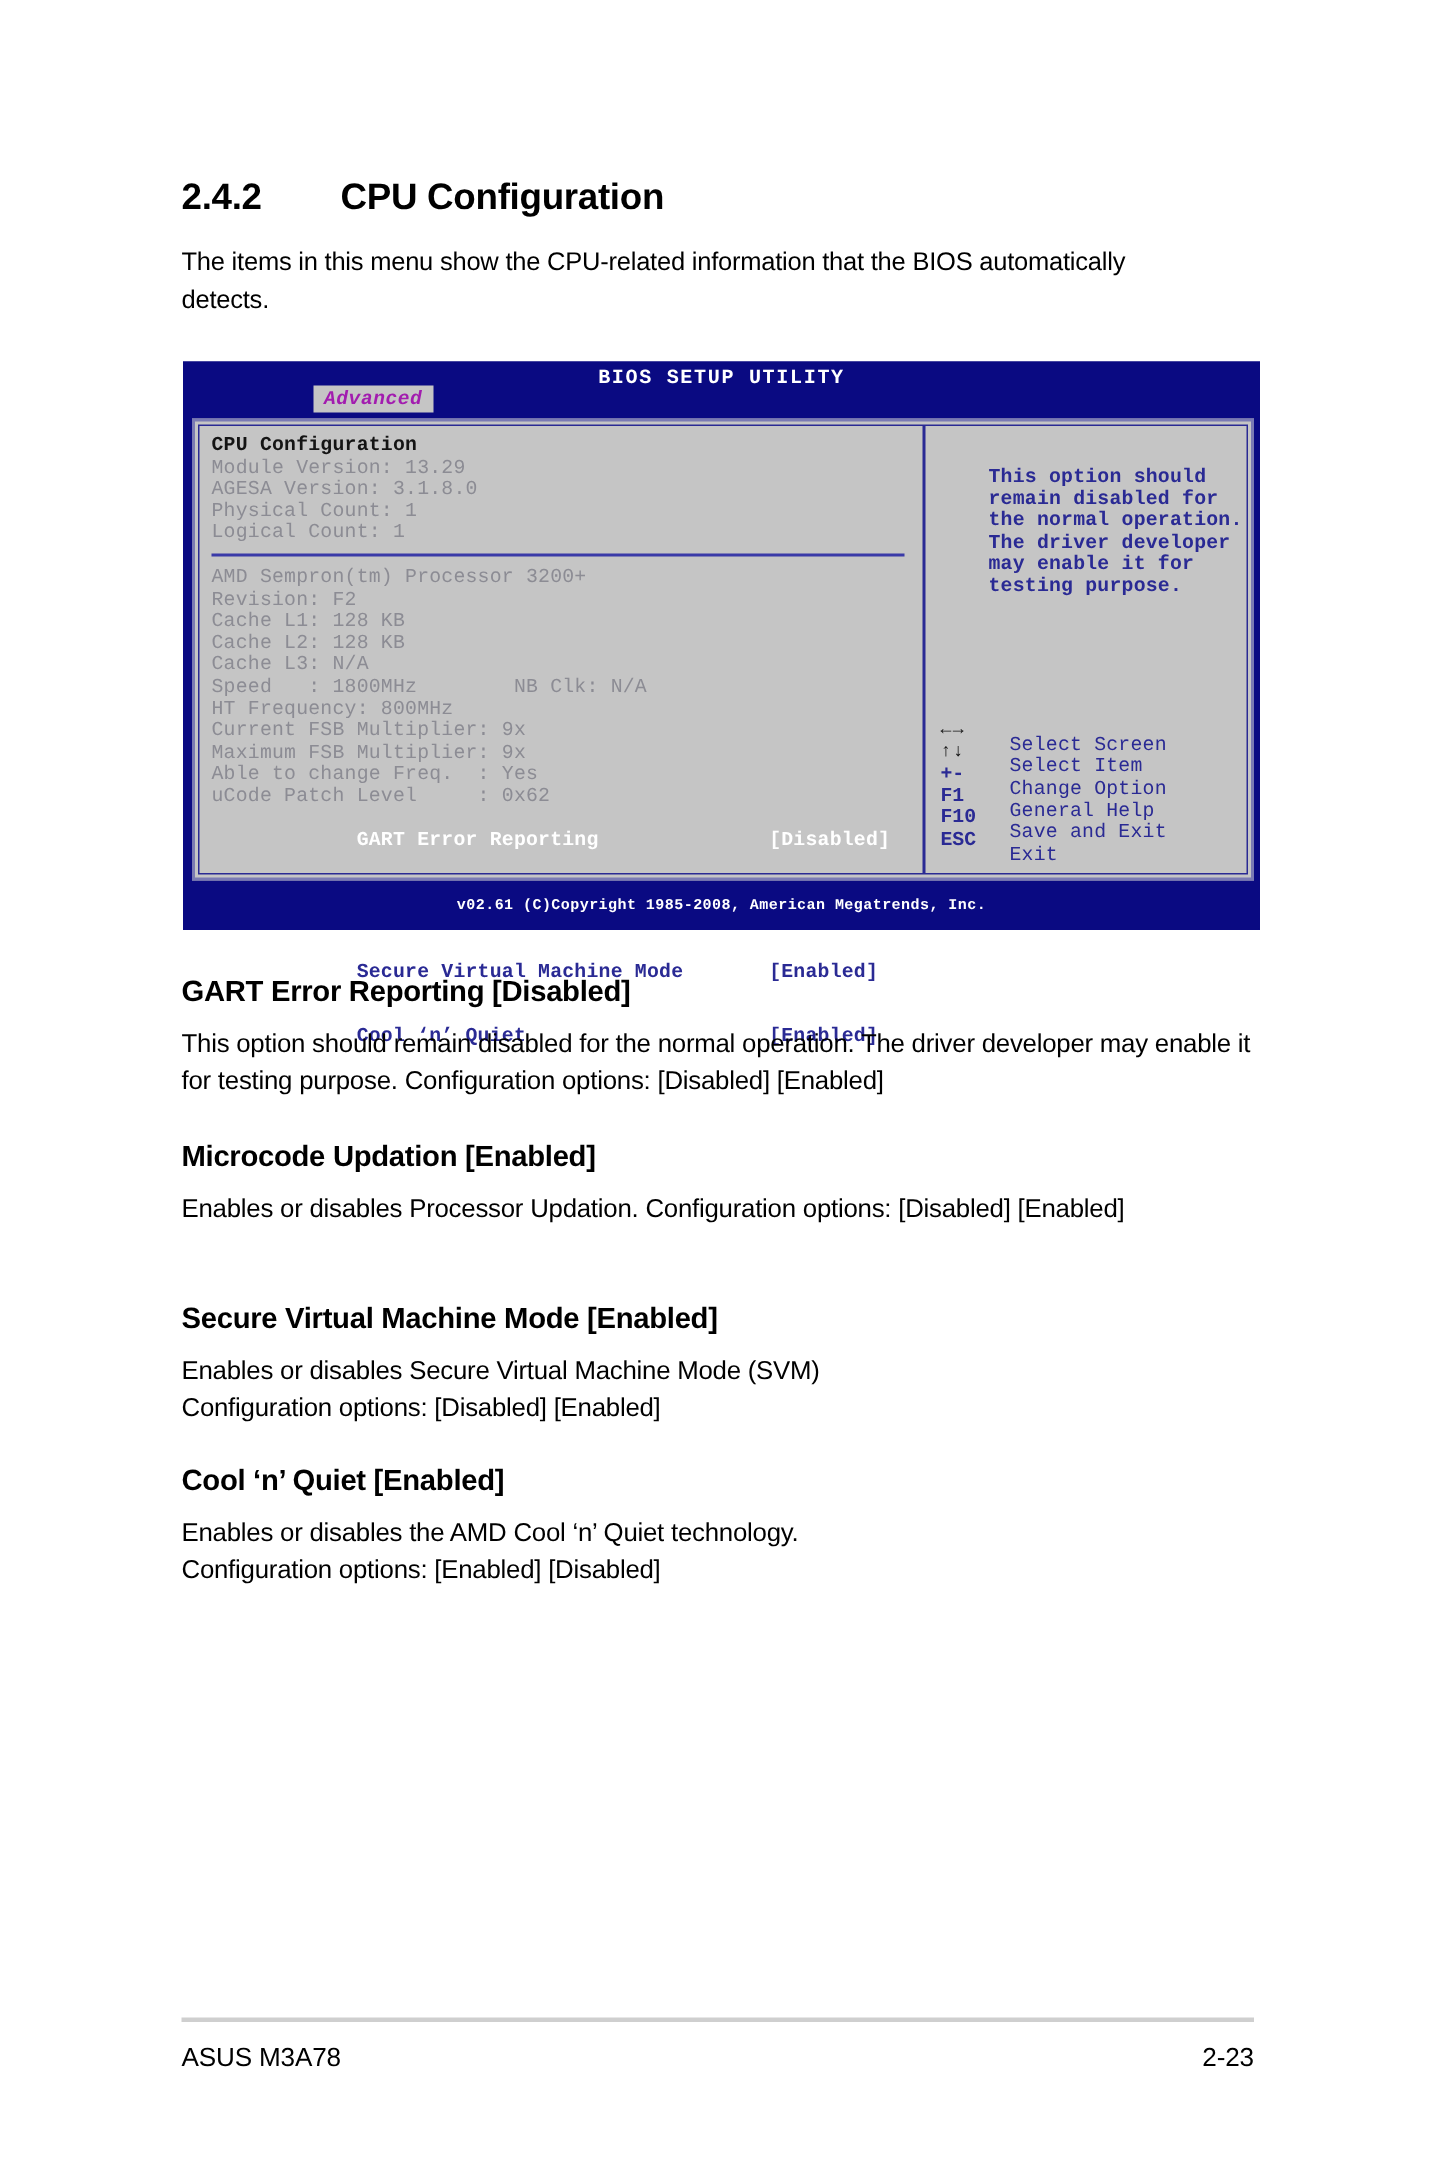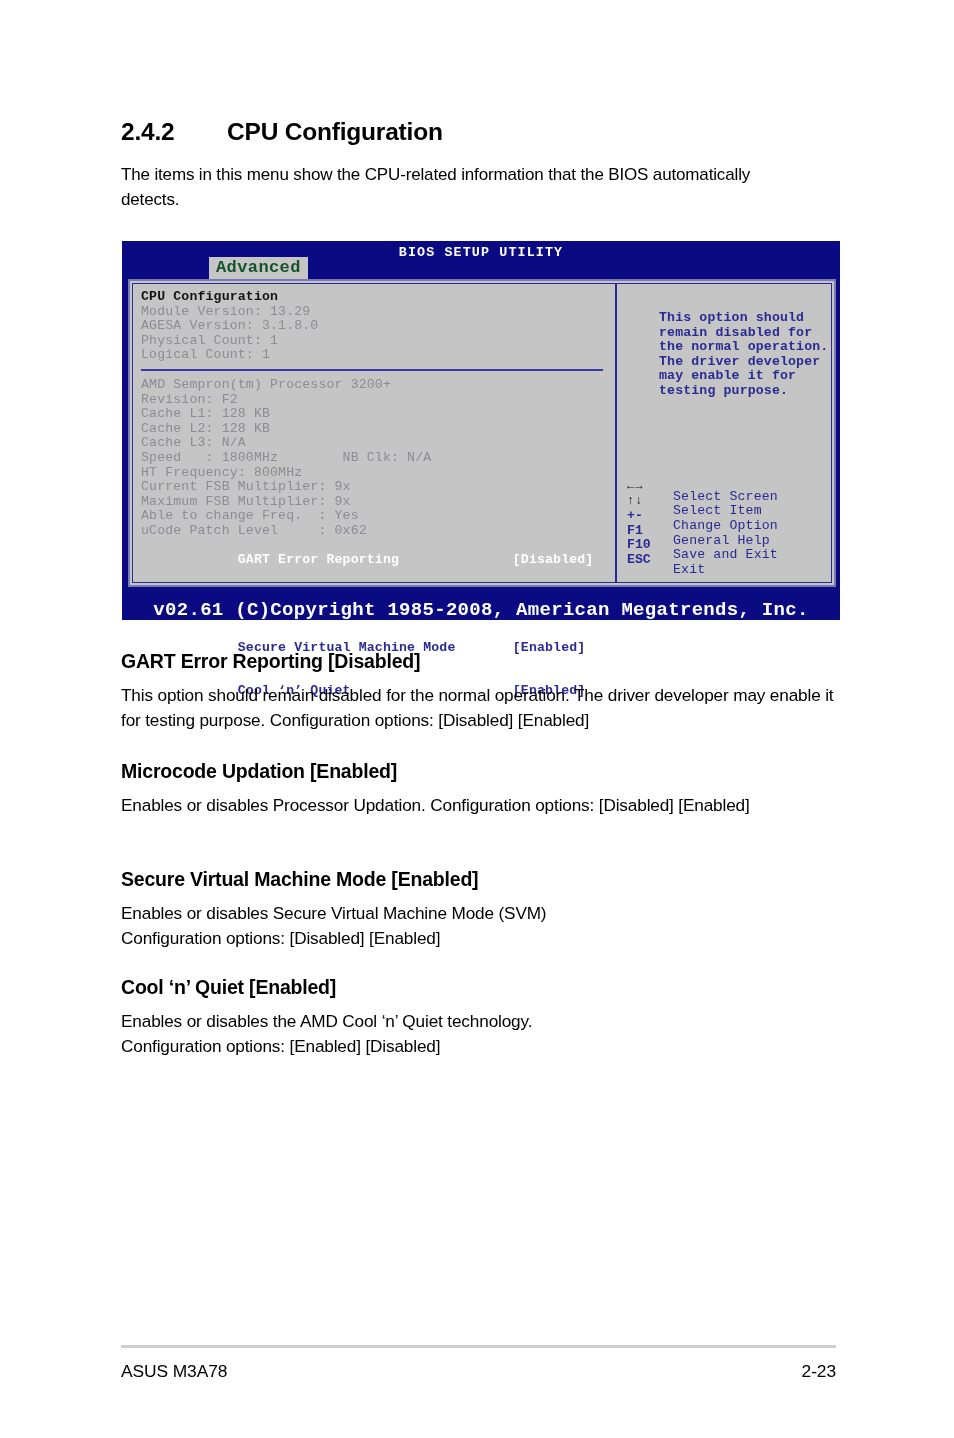--- a/index.html
+++ b/index.html
@@ -71,25 +71,26 @@
     color: #ffffff;
     font-size: 13.4px;
     font-weight: bold;
     letter-spacing: 1.1px;
   }
   .bios-tab {
     position: absolute;
     left: 86px;
     top: 15px;
     background: #c5c5c5;
-    color: #14532d;
-    font-size: 17px;
+    color: #a21caf;
+    font-size: 13px;
     font-weight: bold;
     padding: 1px 7px 2px 7px;
     letter-spacing: 0.4px;
+    font-style: italic;
   }
 
   .bios-body {
     position: absolute;
     left: 5px;
     top: 37px;
     width: 708px;
     height: 308px;
     background: #c5c5c5;
     border: 2px solid #7a7ab4;
@@ -190,21 +191,21 @@
     width: 100%;
     height: 24px;
     background: #0a0a82;
   }
   .bios-footer-text {
     position: absolute;
     left: 0; right: 0;
     top: 4px;
     text-align: center;
     color: #ffffff;
-    font-size: 19px;
+    font-size: 10px;
     font-weight: bold;
     letter-spacing: 0.3px;
     font-family: "Liberation Mono", "DejaVu Sans Mono", monospace;
   }
 
   
   .opt-sec { position: absolute; left: 121px; width: 715px; }
   .opt-title {
     font-size: 19.5px;
     font-weight: bold;

